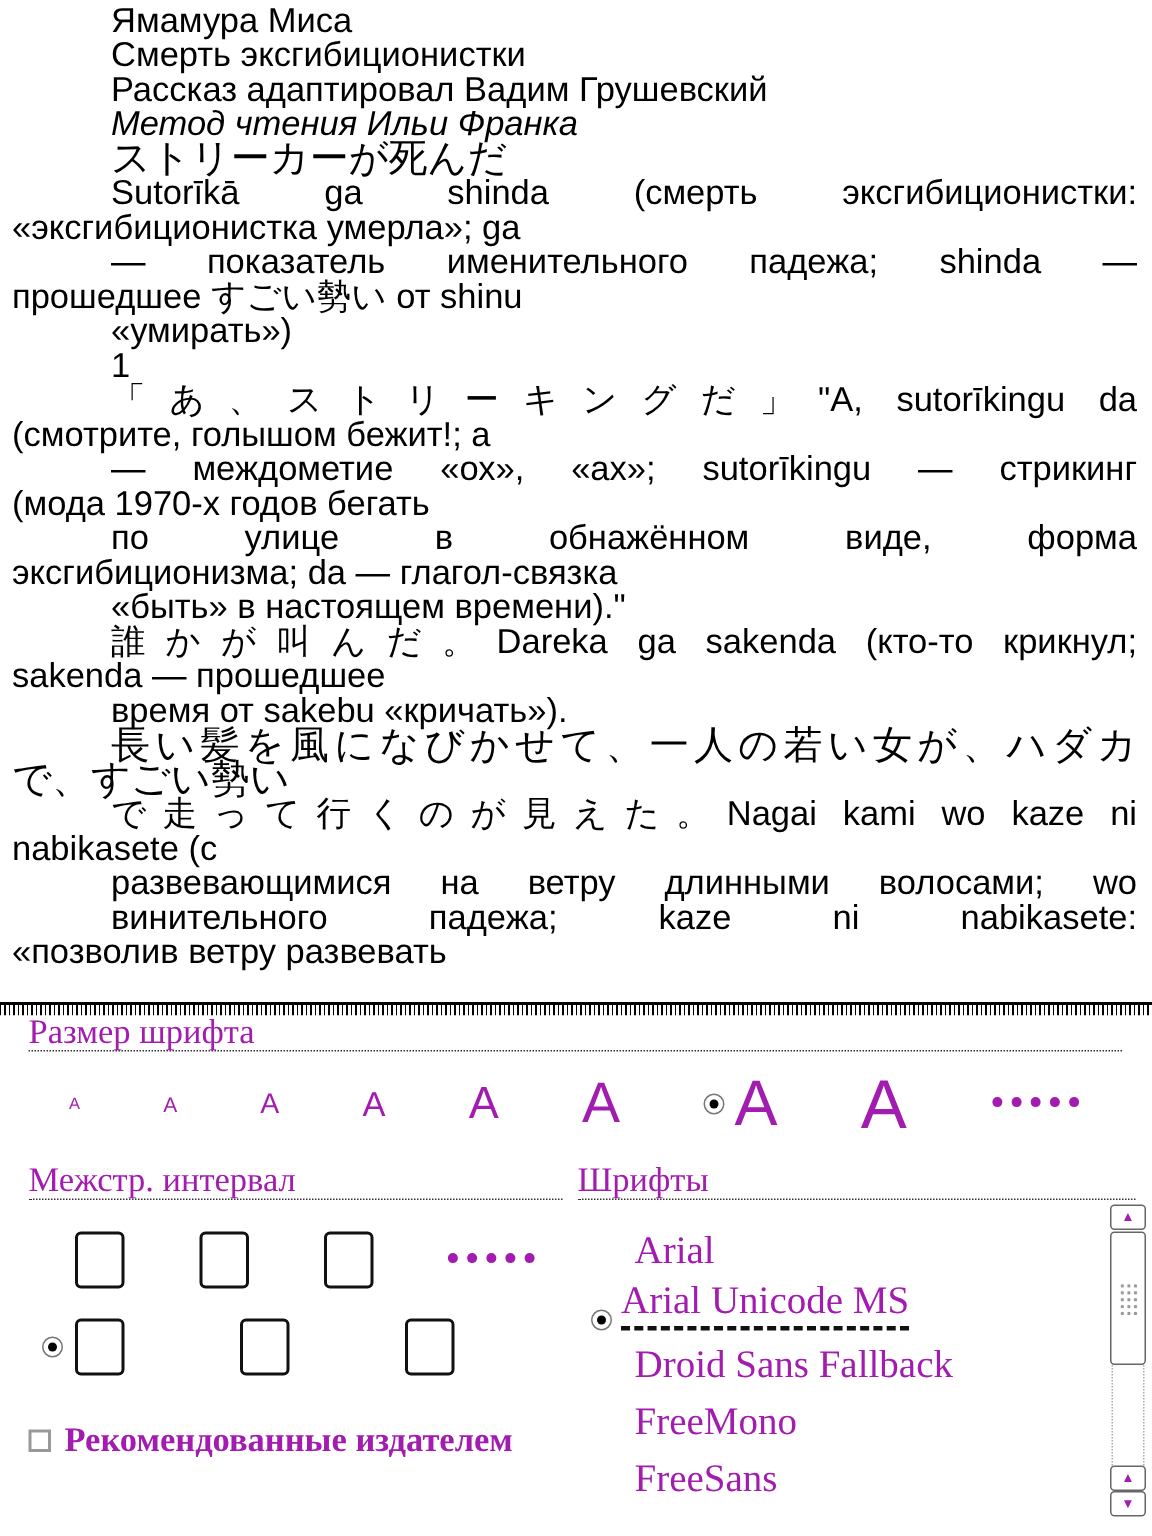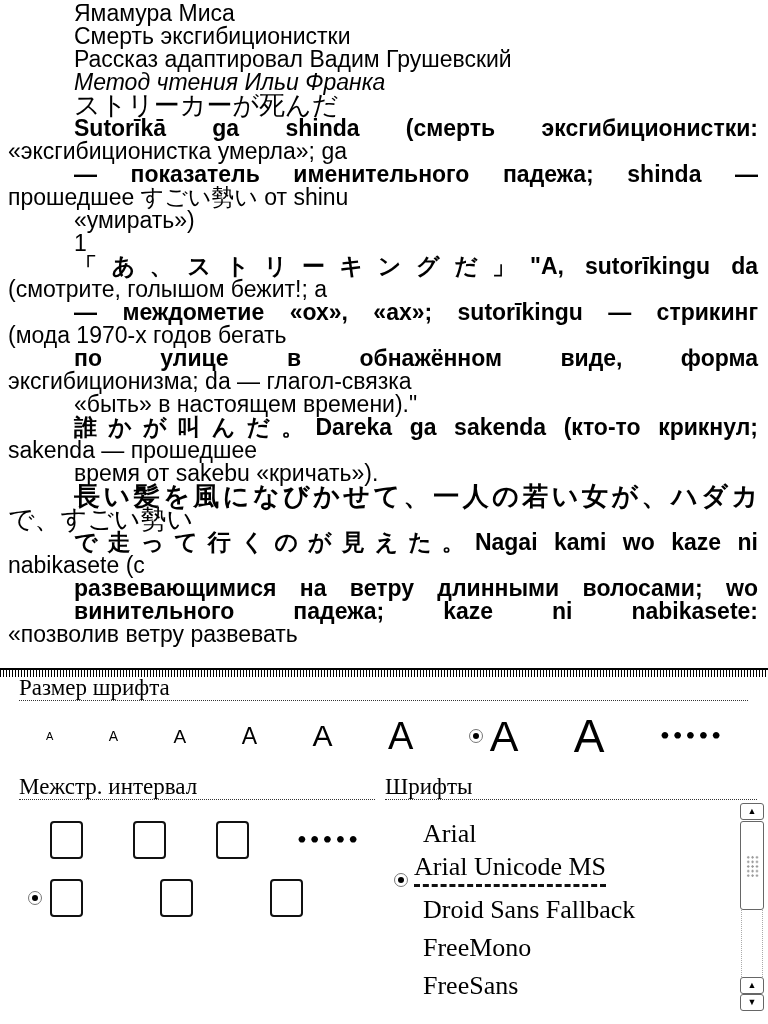--- a/index.html
+++ b/index.html
@@ -9,35 +9,35 @@
   
   .reader {
     height:668px; overflow:hidden;
     padding:2px 10px 0 8px;
     font-family:"Liberation Sans", sans-serif;
     font-size:23px; line-height:23px;
     background:#fff;
   }
   .line { height:23px; white-space:nowrap; overflow:visible; }
   .line.ind { padding-left:66px; }
-  .line.j { white-space:normal; text-align:justify; text-align-last:justify;font-weight:bold; }
+  .line.j { white-space:normal; text-align:justify; text-align-last:justify; }
   .line.cjk { font-size:26px; }
   .line.it { font-style:italic; }
 
   
   .clipband {
     height:9px;
     border-top:2px solid #000;
     background:repeating-linear-gradient(90deg,#000 0 1px,#fff 1px 3px);
   }
 
   
   .panel {
     position:relative; height:347px; background:#fff;
-    font-family:"Liberation Serif", serif; color:#000000;
+    font-family:"Liberation Serif", serif; color:#a21caf;
   }
   .sec-h {
     font-size:23px; line-height:19px; padding-bottom:3px;
     border-bottom:1px dotted #333;
   }
   #h-fontsize { position:absolute; left:19px; top:1px; width:729px; }
 
   
   .asize-row {
     position:absolute; left:0; right:0; top:26px; height:66px;
@@ -183,20 +183,24 @@
         <span class="dots">•••••</span>
       </div>
 
     <div class="icons-row" id="margins-row">
         <span class="radio on"></span>
         <span class="icon-margin m0"><span class="mfill"></span></span>
         <span class="icon-margin m1"><span class="mfill"></span></span>
         <span class="icon-margin m2"><span class="mfill"></span></span>
       </div>
 
+    <div class="check-row">
+      <span class="checkbox"></span>
+      <span class="check-label">Рекомендованные издателем</span>
+    </div>
   </div>
 
   <div class="col-right">
     <div class="sec-h" id="h-fonts">Шрифты</div>
     <div class="font-list" id="font-list">
         <div class="font-item">
           <span class="fi-text">Arial</span>
         </div>
         <div class="font-item sel">
           <span class="radio on"></span>

